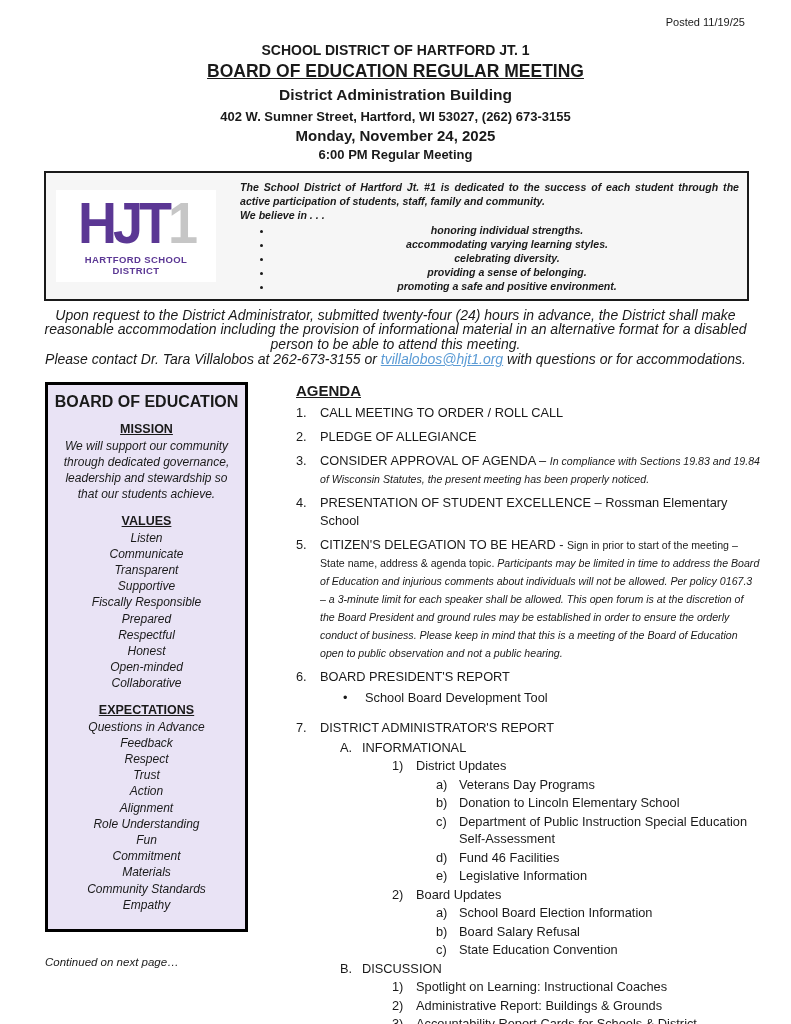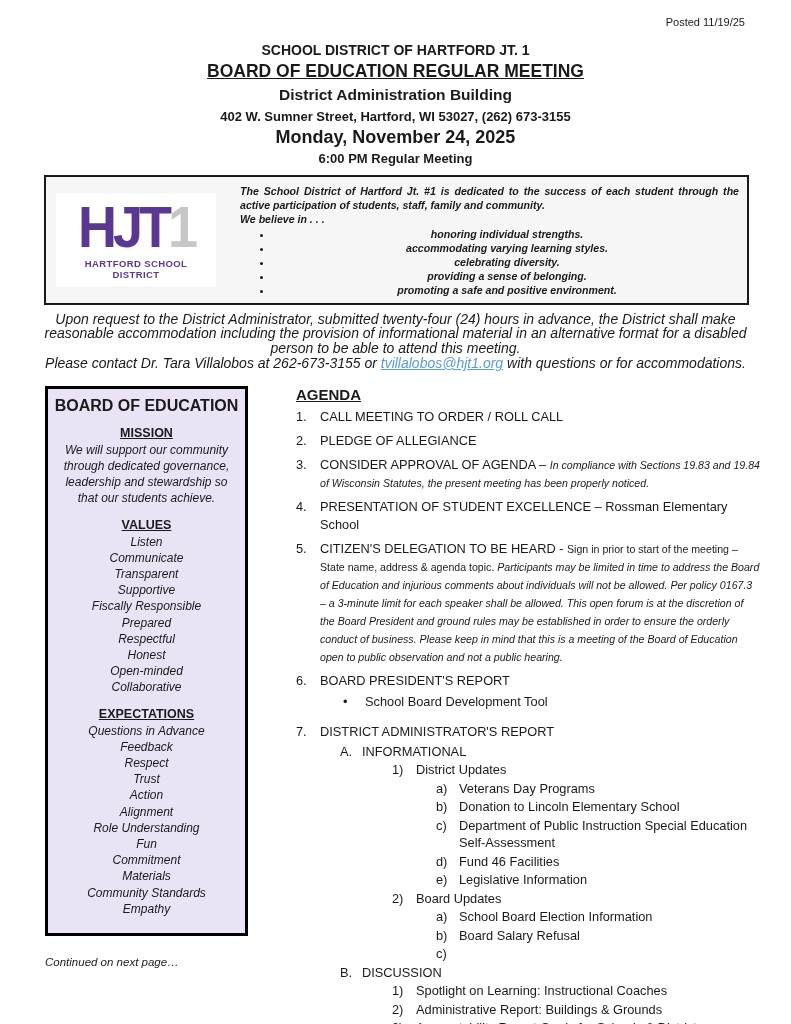--- a/index.html
+++ b/index.html
@@ -12,21 +12,21 @@
     overflow: hidden;
   }
   .posted { position: absolute; top: 16px; right: 46px; font-size: 11px; }
 
   
   .header { margin-top: 42px; text-align: center; }
   .h-line1 { font-size: 14px; font-weight: bold; }
   .h-line2 { font-size: 17.5px; font-weight: bold; text-decoration: underline; margin-top: 3px; }
   .h-line3 { font-size: 15.5px; font-weight: bold; margin-top: 4px; }
   .h-line4 { font-size: 13px; font-weight: bold; margin-top: 5px; }
-  .h-line5 { font-size: 18px; font-weight: bold; margin-top: 3px; }
+  .h-line5 { font-size: 15px; font-weight: bold; margin-top: 3px; }
   .h-line6 { font-size: 13px; font-weight: bold; margin-top: 3px; }
 
   
   .mission-box {
     display: flex; margin: 9px 42px 0 44px;
     border: 2px solid #1a1a1a; background: #f6f6f6;
     padding: 5px 8px 5px 10px;
   }
   .mb-logo {
     width: 160px; flex: none; align-self: center;
@@ -227,20 +227,21 @@
     <div class="s-row lvl3">
       <span class="s-num">a)</span>
       <span class="s-text">School Board Election Information</span>
     </div>
     <div class="s-row lvl3">
       <span class="s-num">b)</span>
       <span class="s-text">Board Salary Refusal</span>
     </div>
     <div class="s-row lvl3">
       <span class="s-num">c)</span>
+      <span class="s-text">State Education Convention</span>
     </div>
     <div class="s-row lvl1">
       <span class="s-num">B.</span>
       <span class="s-text">DISCUSSION</span>
     </div>
     <div class="s-row lvl2">
       <span class="s-num">1)</span>
       <span class="s-text">Spotlight on Learning: Instructional Coaches</span>
     </div>
     <div class="s-row lvl2">

